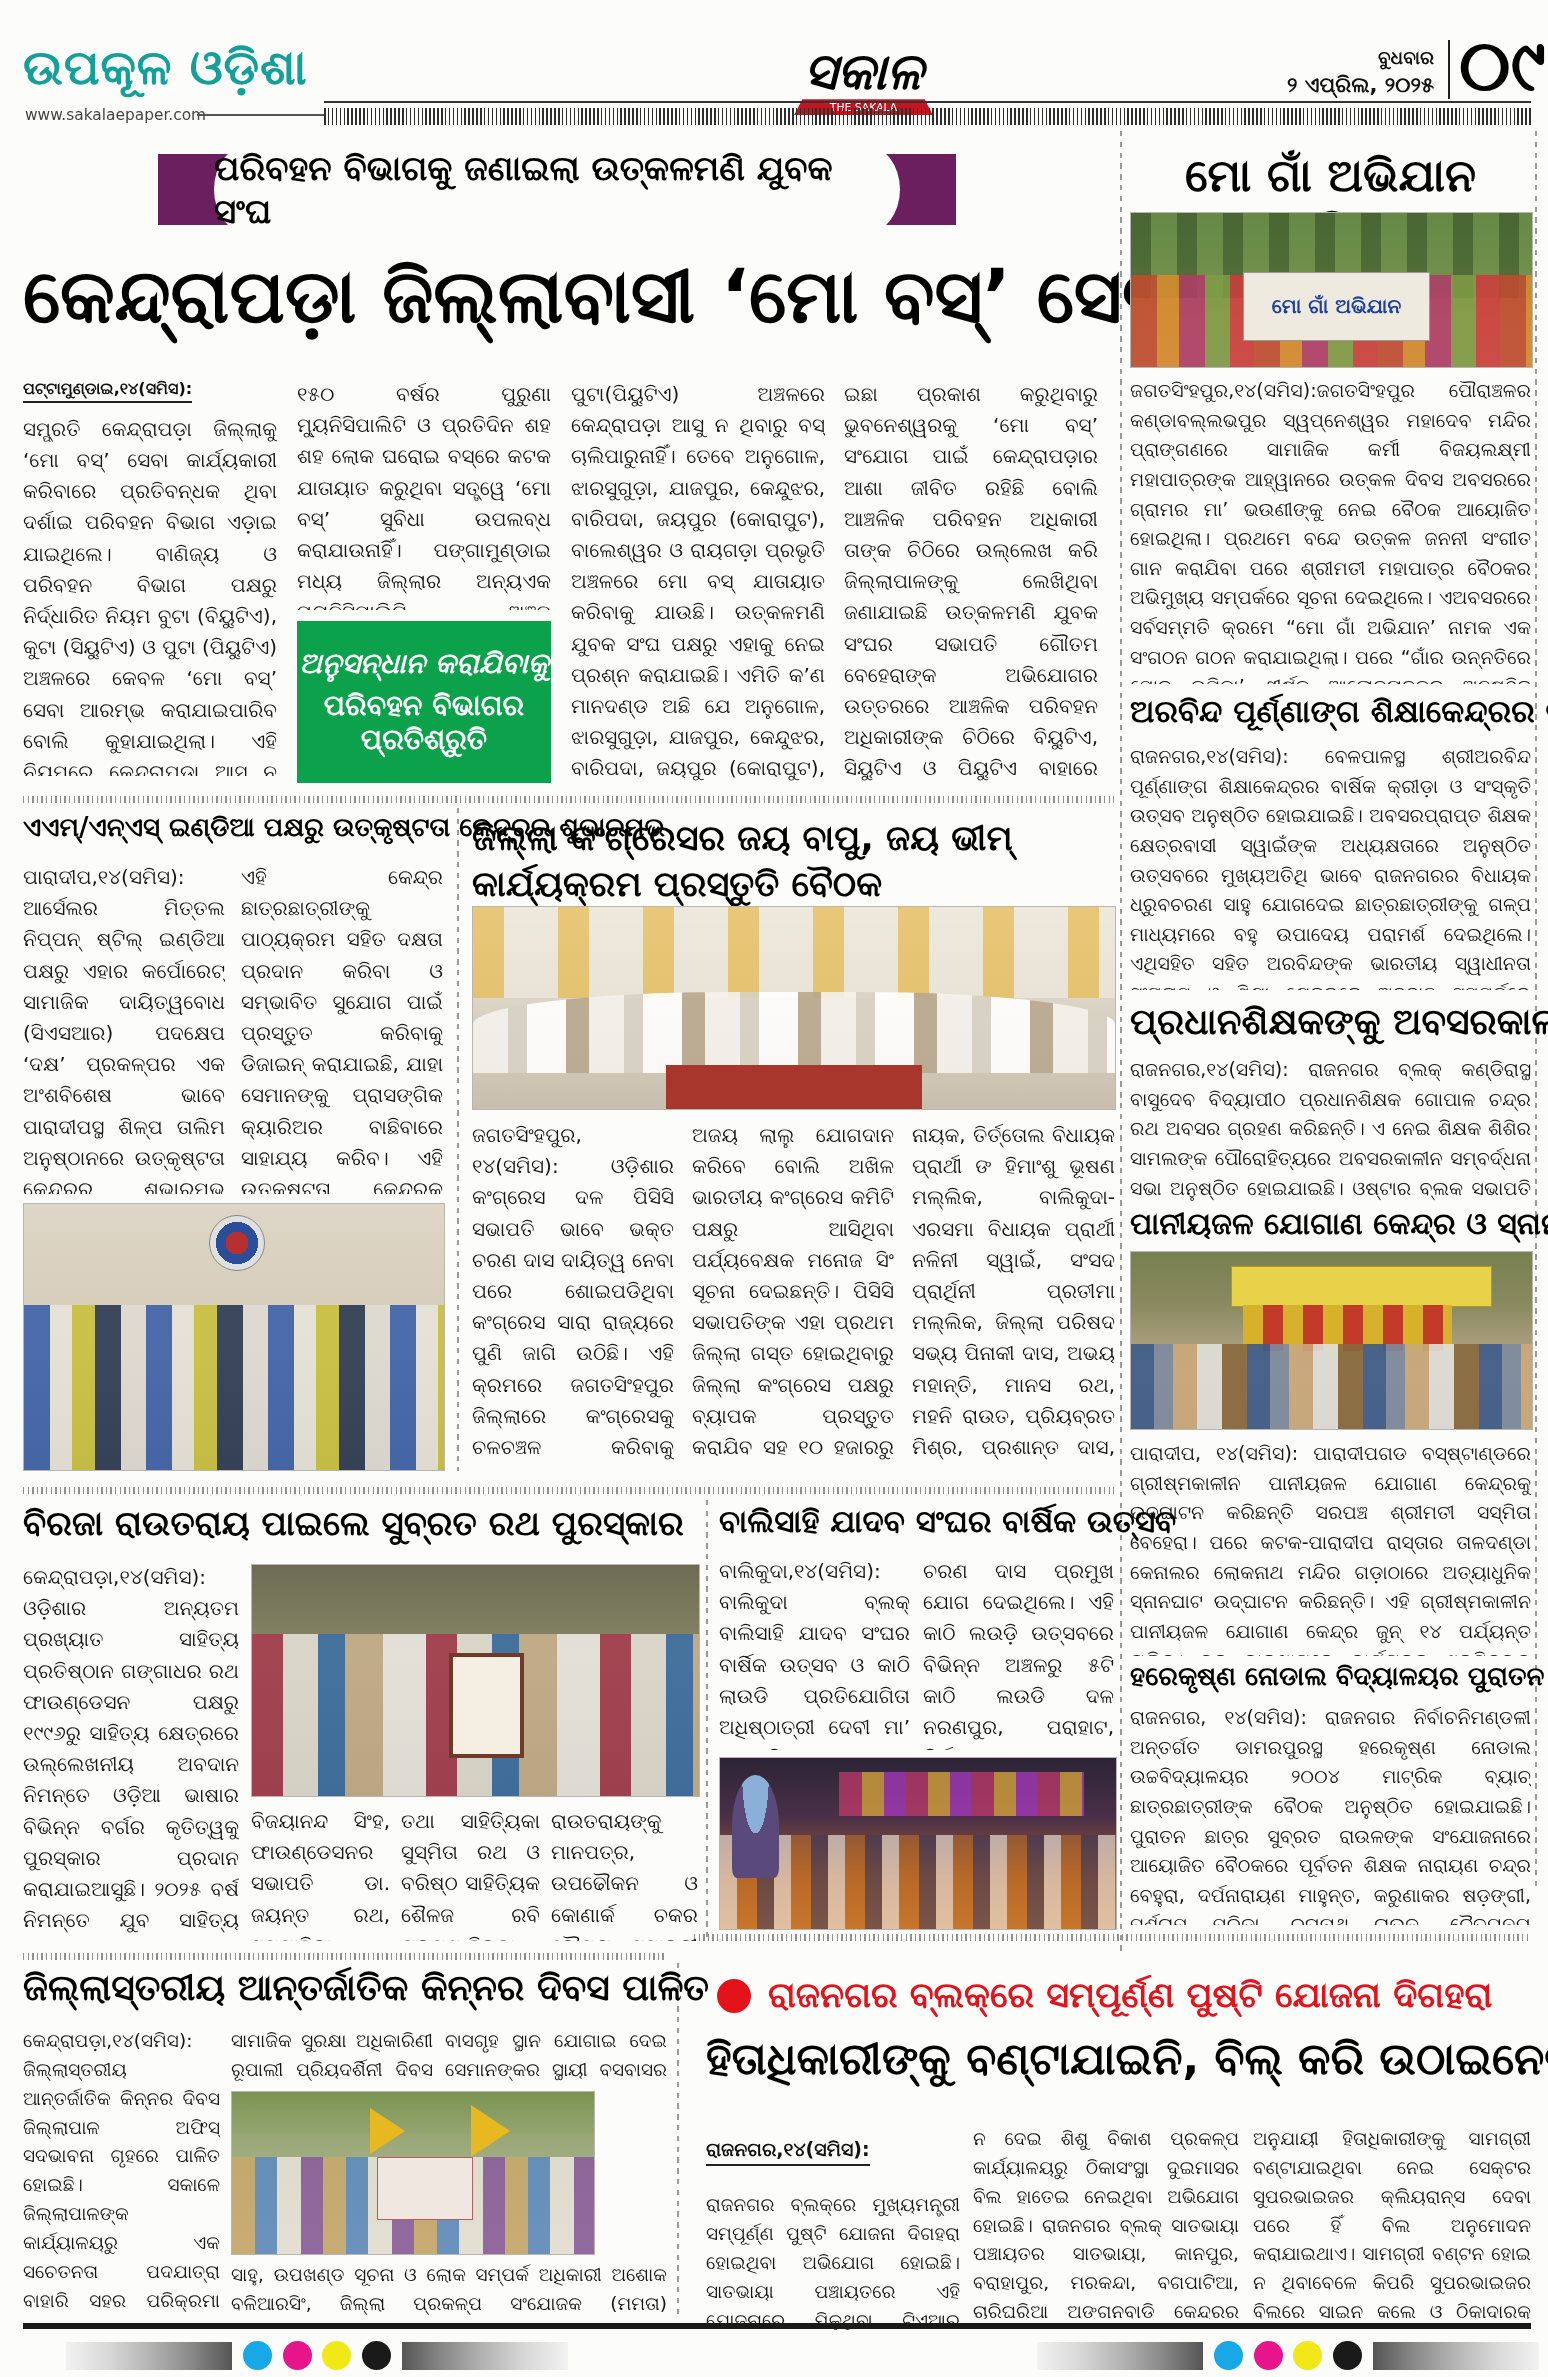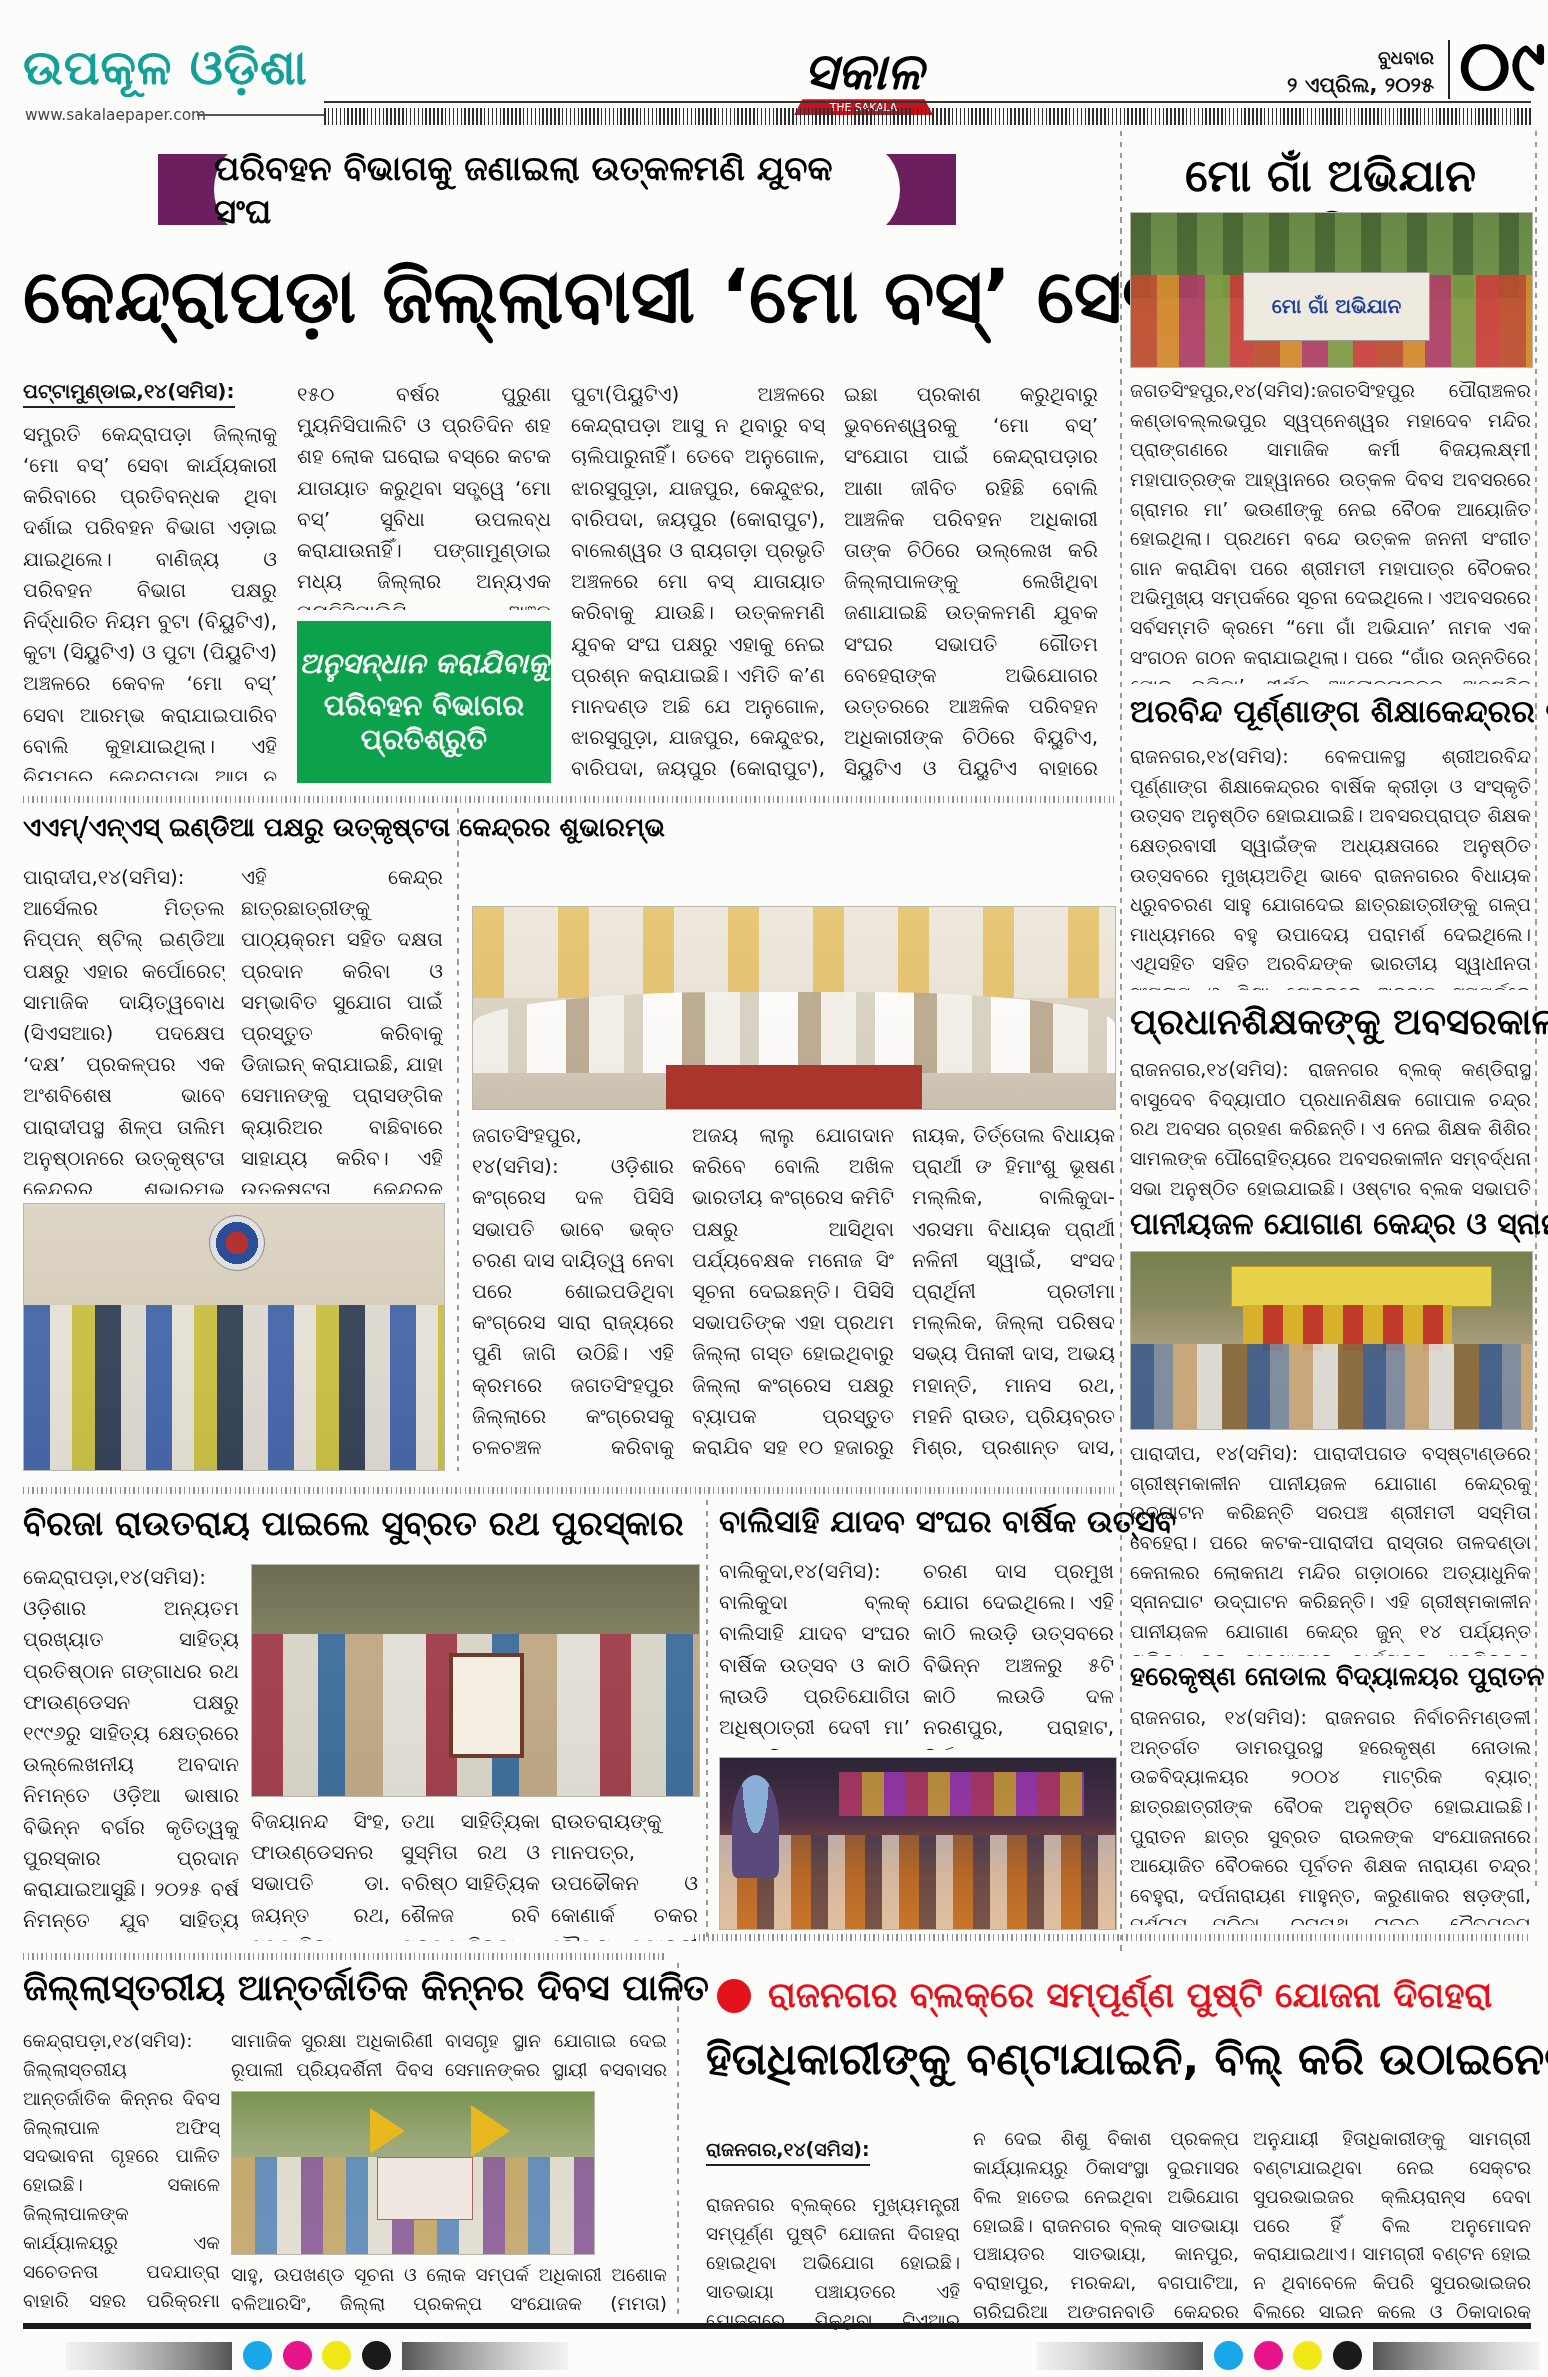--- a/index.html
+++ b/index.html
@@ -50,21 +50,21 @@
 
   <div class="kicker-band" style="left:158px;top:154px;width:798px;height:71px;">
     <div class="kicker-white">
       <span class="headline" style="font-size:34px;">ପରିବହନ ବିଭାଗକୁ ଜଣାଇଲା ଉତ୍କଳମଣି ଯୁବକ ସଂଘ</span>
     </div>
   </div>
 
   <div class="abs headline" style="left:23px;top:241px;width:1091px;font-size:74px;line-height:1.5;white-space:nowrap;">କେନ୍ଦ୍ରାପଡ଼ା ଜିଲ୍ଲାବାସୀ ‘ମୋ ବସ୍’ ସେବାରୁ ବଞ୍ଚିତ</div>
 
   <div class="abs" style="left:23px;top:379px;width:254px;height:409px;">
-    <div class="dateline" style="font-size:20px;margin-bottom:10.8px;"><span class="dl-underline">ପଟ୍ଟାମୁଣ୍ଡାଇ,୧୪(ସମିସ):</span></div>
+    <div class="dateline" style="font-size:16px;margin-bottom:10.8px;"><span class="dl-underline">ପଟ୍ଟାମୁଣ୍ଡାଇ,୧୪(ସମିସ):</span></div>
     <div class="body-text" style="height:362px;">ସମ୍ପ୍ରତି କେନ୍ଦ୍ରାପଡ଼ା ଜିଲ୍ଲାକୁ ‘ମୋ ବସ୍’ ସେବା କାର୍ଯ୍ୟକାରୀ କରିବାରେ ପ୍ରତିବନ୍ଧକ ଥିବା ଦର୍ଶାଇ ପରିବହନ ବିଭାଗ ଏଡ଼ାଇ ଯାଇଥିଲେ। ବାଣିଜ୍ୟ ଓ ପରିବହନ ବିଭାଗ ପକ୍ଷରୁ ନିର୍ଦ୍ଧାରିତ ନିୟମ ବୁଟା (ବିୟୁଟିଏ), କୁଟା (ସିୟୁଟିଏ) ଓ ପୁଟା (ପିୟୁଟିଏ) ଅଞ୍ଚଳରେ କେବଳ ‘ମୋ ବସ୍’ ସେବା ଆରମ୍ଭ କରାଯାଇପାରିବ ବୋଲି କୁହାଯାଇଥିଲା। ଏହି ନିୟମରେ କେନ୍ଦ୍ରାପଡ଼ା ଆସୁ ନ ଥିବାରୁ ବସ୍ ଚାଲିପାରୁନାହିଁ ବୋଲି ବାଣିଜ୍ୟ ଓ ପରିବହନ ବିଭାଗ ନିଷ୍ପତ୍ତି ଜଣାଇ କାର୍ଯ୍ୟ ସାରିଦେଇଥିଲା। ଏହି ଘଟଣା ଜଣାପଡ଼ିବା ପରେ କେନ୍ଦ୍ରାପଡ଼ାବାସୀଙ୍କ ମଧ୍ୟରେ ତୀବ୍ର ଅସନ୍ତୋଷ ସୃଷ୍ଟି ହୋଇଥିଲା। ପଙ୍ଗାମୁଣ୍ଡାଇ ଅଞ୍ଚଳର ଅଗ୍ରଣୀ ସ୍ୱେଚ୍ଛାସେବୀ ସଂଗଠନ ଉତ୍କଳମଣି ଯୁବକ ସଂଘ ଏଥିରେ ପ୍ରତିବାଦ ଜଣାଇଥିଲା। ସଂଘର ସଭାପତି ଗୌତମ ବେହେରା ଆଞ୍ଚଳିକ ବାହିନୀ ଓ ପରିମଳ ବିଭାଗକୁ ଚିଠି ଲେଖି ଏହାର ପୁନର୍ବିଚାର ଦାବି କରିଥିଲେ। ଉତ୍କଳମଣିଯୁବକ ସଂଘ ସଭାପତି ଶ୍ରୀ ବେହେରା ଯୁକ୍ତି ଦର୍ଶାଇଥିଲେ ଯେ, କେନ୍ଦ୍ରାପଡ଼ା ରାଜ୍ୟର</div>
   </div>
   <div class="abs" style="left:297px;top:379px;width:254px;height:409px;">
     <div class="body-text" style="height:231px;">୧୫୦ ବର୍ଷର ପୁରୁଣା ମ୍ୟୁନିସିପାଲିଟି ଓ ପ୍ରତିଦିନ ଶହ ଶହ ଲୋକ ଘରୋଇ ବସ୍‌ରେ କଟକ ଯାତାୟାତ କରୁଥିବା ସତ୍ତ୍ୱେ ‘ମୋ ବସ୍’ ସୁବିଧା ଉପଲବ୍ଧ କରାଯାଉନାହିଁ। ପଙ୍ଗାମୁଣ୍ଡାଇ ମଧ୍ୟ ଜିଲ୍ଲାର ଅନ୍ୟଏକ ମ୍ୟୁନିସିପାଲିଟି ଅଞ୍ଚଳ ହୋଇଥିବାରୁ ଏଠାରୁ ମୋ ବସ୍ କେନ୍ଦ୍ରାପଡ଼ା</div>
     <div class="greenbox" style="width:254px;height:162px;margin-top:10.8px;">
       <div style="font-size:28.5px;font-style:italic;">ଅନୁସନ୍ଧାନ କରାଯିବାକୁ</div>
       <div style="font-size:28.5px;">ପରିବହନ ବିଭାଗର ପ୍ରତିଶ୍ରୁତି</div>
     </div>
   </div>
   <div class="abs" style="left:571px;top:379px;width:254px;height:409px;">
@@ -113,20 +113,21 @@
   <div class="abs body-text" style="left:1130px;top:1703px;width:401px;height:222px;font-size:19px;">ରାଜନଗର, ୧୪(ସମିସ): ରାଜନଗର ନିର୍ବାଚନିମଣ୍ଡଳୀ ଅନ୍ତର୍ଗତ ଡାମରପୁରସ୍ଥ ହରେକୃଷ୍ଣ ନୋଡାଲ ଉଚ୍ଚବିଦ୍ୟାଳୟର ୨୦୦୪ ମାଟ୍ରିକ ବ୍ୟାଚ୍ ଛାତ୍ରଛାତ୍ରୀଙ୍କ ବୈଠକ ଅନୁଷ୍ଠିତ ହୋଇଯାଇଛି। ପୁରାତନ ଛାତ୍ର ସୁବ୍ରତ ରାଉଳଙ୍କ ସଂଯୋଜନାରେ ଆୟୋଜିତ ବୈଠକରେ ପୂର୍ବତନ ଶିକ୍ଷକ ନାରାୟଣ ଚନ୍ଦ୍ର ବେହୁରା, ଦର୍ପନାରାୟଣ ମାହୁନ୍ତ, କରୁଣାକର ଷଡ଼ଙ୍ଗୀ, ପର୍ଶୁରାମ ପରିଡ଼ା, ରଘୁନାଥ ରାଉଳ, ଚୈତ୍ୟନ୍ୟ ବାରିକଙ୍କୁ ପୁରାତନ ଛାତ୍ରଛାତ୍ରୀ ସମ୍ବର୍ଦ୍ଧିତ କରିଥିଲେ। ପୁରାତନ ଛାତ୍ରଛାତ୍ରୀ ପ୍ରକାଶ ନାୟକ, ବିଚିତ୍ର ମଲିକ, ରଞ୍ଜିତ ପରିଡ଼ା, ବିଶ୍ୱଜିତ ପରିଡ଼ା, ଶ୍ରୀକାନ୍ତ ମଲିକ, ପ୍ରଶାନ୍ତ ମଲିକ, ଆଲୋକ ରାୟ, ଜୟ କିଶୋର ସେନ, ଅରୁପାନନ୍ଦ ଦାସ, ସୁବ୍ରତ ଦାସ, ରମେଶ ସାହୁ, କୁଳମଣି ରାଉତ, ଲକ୍ଷ୍ମୀପ୍ରିୟା ଦାସ, ପ୍ରତୀମା ବାଇ, ଭାଗ୍ୟବତୀ ରାଉଳ, ସନ୍ଧ୍ୟାରାଣୀ ପରିଡା ପ୍ରମୁଖ ଯୋଗ ଦେଇଥିଲେ।</div>
 
   <div class="abs headline" style="left:23px;top:811px;width:424px;font-size:26px;white-space:nowrap;">ଏଏମ୍/ଏନ୍ଏସ୍ ଇଣ୍ଡିଆ ପକ୍ଷରୁ ଉତ୍କୃଷ୍ଟତା କେନ୍ଦ୍ରର ଶୁଭାରମ୍ଭ</div>
   <div class="abs body-text" style="left:23px;top:862px;width:202px;height:332px;">ପାରାଦୀପ,୧୪(ସମିସ): ଆର୍ସେଲର ମିତ୍ତଲ ନିପ୍ପନ୍ ଷ୍ଟିଲ୍ ଇଣ୍ଡିଆ ପକ୍ଷରୁ ଏହାର କର୍ପୋରେଟ୍ ସାମାଜିକ ଦାୟିତ୍ୱବୋଧ (ସିଏସଆର) ପଦକ୍ଷେପ ‘ଦକ୍ଷ’ ପ୍ରକଳ୍ପର ଏକ ଅଂଶବିଶେଷ ଭାବେ ପାରାଦୀପସ୍ଥ ଶିଳ୍ପ ତାଲିମ ଅନୁଷ୍ଠାନରେ ଉତ୍କୃଷ୍ଟତା କେନ୍ଦ୍ରର ଶୁଭାରମ୍ଭ କରାଯାଇଛି। ରେସିଡେନ୍ସିଆଲ ଓ୍ୱାରିଙ୍ଗ, ବେସିକ ଅଟୋମେସନ ଓ ଇଣ୍ଡଷ୍ଟ୍ରିଆଲ ଓ୍ୱାରିଙ୍ଗ ଉପରେ କେନ୍ଦ୍ରିତ ସ୍ୱତନ୍ତ୍ର ପ୍ରୟୋଗଶାଳା ପ୍ରତିଷ୍ଠା କରି ବିଲଡିଂ ଓ ମାନୁଫାକଚରିଂ କ୍ଷେତ୍ରରେ ଦକ୍ଷତା ସମ୍ପର୍କିତ ଅଭାବକୁ ପୂରଣ କରିବା ସ୍ୱାଇଡର ଇଲେକଟ୍ରିକ ଇଣ୍ଡିଆ ସହଭାଗିତାରେ ଗଠିତ ଏହି କେନ୍ଦ୍ରର ଲକ୍ଷ୍ୟ। ଏହି ସୁବିଧା ଛାତ୍ରଛାତ୍ରୀଙ୍କୁ ବିଲଡିଂ ଅଟୋମେସନ ଓ ଇଣ୍ଡଷ୍ଟ୍ରିଆଲ ମାନୁଫାକଚରିଂ କ୍ଷେତ୍ରରେ ଅତ୍ୟାବଶ୍ୟକ ଦକ୍ଷତାରେ ପରିପୂର୍ଣ୍ଣ କରିବା ପାଇଁ ଡିଜାଇନ୍ କରାଯାଇଛି। ଯାହା ଜାତୀୟ ଓ ଆନ୍ତର୍ଜାତିକ ସ୍ତରରେ</div>
   <div class="abs body-text" style="left:241px;top:862px;width:202px;height:332px;">ଏହି କେନ୍ଦ୍ର ଛାତ୍ରଛାତ୍ରୀଙ୍କୁ ପାଠ୍ୟକ୍ରମ ସହିତ ଦକ୍ଷତା ପ୍ରଦାନ କରିବା ଓ ସମ୍ଭାବିତ ସୁଯୋଗ ପାଇଁ ପ୍ରସ୍ତୁତ କରିବାକୁ ଡିଜାଇନ୍ କରାଯାଇଛି, ଯାହା ସେମାନଙ୍କୁ ପ୍ରାସଙ୍ଗିକ କ୍ୟାରିଅର ବାଛିବାରେ ସାହାଯ୍ୟ କରିବ। ଏହି ଉତ୍କୃଷ୍ଟତା କେନ୍ଦ୍ରକୁ ଏଏମ୍/ଏନ୍ଏସ୍ ଇଣ୍ଡିଆ ଓଡ଼ିଶା ଅପରେସନ୍ସର କାର୍ଯ୍ୟନିର୍ବାହୀ ନିର୍ଦ୍ଦେଶକ ସୁରେଶା ଜି ଉଦଘାଟନ କରିଥିଲେ। ପାରାଦୀପ ଆଇଟିଆଇର ପ୍ରିନ୍ସିପାଲ ଆରଏନ ସାହୁ, ଜଗତସିଂହପୁର ସରକାରୀ ପଲିଟେକ୍ନିକର ଅଧ୍ୟକ୍ଷ କଳ୍ପନା ପାଣିଗ୍ରାହୀ, କେନ୍ଦ୍ରାପଡ଼ାର ପଙ୍ଗାମୁଣ୍ଡାଇଠାରେ ଅବସ୍ଥିତ ଷ୍ଟେଟ୍ ଇନଷ୍ଟିଚ୍ୟୁଟ୍ ଅଫ୍ ପ୍ଲମ୍ବିଂ ଟେକ୍ନୋଲୋଜିର ଅଧ୍ୟକ୍ଷ ଲକ୍ଷ୍ମୀକାନ୍ତ ବିଶ୍ୱାଳ, ଜଗତସିଂହପୁର ଜିଲ୍ଲା ନିଯୁକ୍ତି ଅଧିକାରୀ ଧର୍ମେନ୍ଦ୍ର ବେହେରା ଓ ଏଏମ୍/ଏନ୍ଏସ୍ ଇଣ୍ଡିଆ ସିଏସଆର ମୁଖ୍ୟ ଡକ୍ଟର ବିକାଶ ଯାଦଭେନ୍ଦୁ ଉପସ୍ଥିତ ଥିଲେ।</div>
   <div class="photo" style="left:23px;top:1203px;width:420px;height:266px;background:linear-gradient(180deg,#ded6c6 0%,#d4cbb8 55%,#9c9484 100%);">
     <div class="abs" style="left:44%;top:4%;width:54px;height:54px;border-radius:50%;background:radial-gradient(circle,#b53030 0 30%,#2a4e9a 30% 55%,#e0e0e0 55% 100%);border:1.5px solid #888;"></div>
     <div class="band" style="bottom:0;height:62%;background:repeating-linear-gradient(90deg,#3a5ea8 0 26px,#e8e4da 26px 48px,#c8c03a 48px 71px,#27364e 71px 97px,#e0dcd4 97px 122px);opacity:.88;"></div>
   </div>
 
+  <div class="abs headline" style="left:472px;top:816px;width:644px;font-size:35px;line-height:1.3;">ଜିଲ୍ଲା କଂଗ୍ରେସର ଜୟ ବାପୁ, ଜୟ ଭୀମ୍ କାର୍ଯ୍ୟକ୍ରମ ପ୍ରସ୍ତୁତି ବୈଠକ</div>
   <div class="photo" style="left:472px;top:906px;width:642px;height:202px;background:linear-gradient(180deg,#e8e2d6 0%,#ded6c8 40%,#c9bfae 100%);">
     <div class="band" style="top:0;height:45%;background:repeating-linear-gradient(90deg,#e8b63a 0 31px,#f2ede2 31px 85px);opacity:.6;"></div>
     <div class="band" style="bottom:18%;height:40%;background:repeating-linear-gradient(90deg,#f4f2ec 0 35px,#d8d2c4 35px 54px,#ffffff 54px 93px,#b8a88e 93px 116px);border-radius:40% 40% 0 0;opacity:.9;"></div>
     <div class="band" style="bottom:0;height:22%;left:30%;right:30%;background:#a8362c;"></div>
   </div>
   <div class="abs body-text" style="left:472px;top:1120px;width:202px;height:347px;">ଜଗତସିଂହପୁର, ୧୪(ସମିସ): ଓଡ଼ିଶାର କଂଗ୍ରେସ ଦଳ ପିସିସି ସଭାପତି ଭାବେ ଭକ୍ତ ଚରଣ ଦାସ ଦାୟିତ୍ୱ ନେବା ପରେ ଶୋଇପଡିଥିବା କଂଗ୍ରେସ ସାରା ରାଜ୍ୟରେ ପୁଣି ଜାଗି ଉଠିଛି। ଏହି କ୍ରମରେ ଜଗତସିଂହପୁର ଜିଲ୍ଲାରେ କଂଗ୍ରେସକୁ ଚଳଚଞ୍ଚଳ କରିବାକୁ ଜୋରଦାର ପ୍ରସ୍ତୁତି ଆରମ୍ଭ ହୋଇଛି। ଜଗତସିଂହପୁରସ୍ଥ ଏକ ଘରୋଇ ମଣ୍ଡପରେ କଂଗ୍ରେସର ଜୟ ବାପୁ, ଜୟ ଭୀମ, ଜୟ ସମ୍ବିଧାନ କାର୍ଯ୍ୟକ୍ରମ ପାଇଁ ଜିଲ୍ଲା କଂଗ୍ରେସ ସଭାପତି ନଟବର ବାରିକଙ୍କ ଅଧ୍ୟକ୍ଷତାରେ ପ୍ରସ୍ତୁତି ବୈଠକ ଅନୁଷ୍ଠିତ ହୋଇଯାଇଛି। ଆଗାମୀ କାର୍ଯ୍ୟକ୍ରମରେ ପିସିସି ସଭାପତି ଭକ୍ତଚରଣ ଦାସ, ପ୍ରଭାରୀ</div>
   <div class="abs body-text" style="left:692px;top:1120px;width:202px;height:347px;">ଅଜୟ ଲାଲୁ ଯୋଗଦାନ କରିବେ ବୋଲି ଅଖିଳ ଭାରତୀୟ କଂଗ୍ରେସ କମିଟି ପକ୍ଷରୁ ଆସିଥିବା ପର୍ଯ୍ୟବେକ୍ଷକ ମନୋଜ ସିଂ ସୂଚନା ଦେଇଛନ୍ତି। ପିସିସି ସଭାପତିଙ୍କ ଏହା ପ୍ରଥମ ଜିଲ୍ଲା ଗସ୍ତ ହୋଇଥିବାରୁ ଜିଲ୍ଲା କଂଗ୍ରେସ ପକ୍ଷରୁ ବ୍ୟାପକ ପ୍ରସ୍ତୁତ କରାଯିବ ସହ ୧୦ ହଜାରରୁ ଊର୍ଦ୍ଧ୍ୱ ଜନସମାଗମ କରିବାକୁ ନିଷ୍ପତ୍ତି ହୋଇଛି। ଏହି ପ୍ରସ୍ତୁତି ବୈଠକରେ ପିସିସି ଏସସି ସେଲ୍ ସଭାପିତ ବାଙ୍କନିଧି ବେହେରା, ଏସସି ସେଲ୍ ଜାତୀୟ ସଂଯୋଜକ ମାନସ ମଲ୍ଲିକ, ଓବିସି ସେଲ୍ ଜାତୀୟ ସଂଯୋଜକ ରାଜକିଶୋର ବେହେରା, ପୂର୍ବତନ ବିଧାୟକ ଲଲାଟେନ୍ଦୁ ମହାପାତ୍ର, ପିସିସି ସଭ୍ୟ ଦେବ ପ୍ରସାଦ</div>
   <div class="abs body-text" style="left:912px;top:1120px;width:203px;height:347px;">ନାୟକ, ତିର୍ତ୍ତୋଲ ବିଧାୟକ ପ୍ରାର୍ଥୀ ଙ ହିମାଂଶୁ ଭୂଷଣ ମଲ୍ଲିକ, ବାଲିକୁଦା-ଏରସମା ବିଧାୟକ ପ୍ରାର୍ଥୀ ନଳିନୀ ସ୍ୱାଇଁ, ସଂସଦ ପ୍ରାର୍ଥିନୀ ପ୍ରତୀମା ମଲ୍ଲିକ, ଜିଲ୍ଲା ପରିଷଦ ସଭ୍ୟ ପିନାକୀ ଦାସ, ଅଭୟ ମହାନ୍ତି, ମାନସ ରଥ, ମହନି ରାଉତ, ପ୍ରିୟବ୍ରତ ମିଶ୍ର, ପ୍ରଶାନ୍ତ ଦାସ, ଆର୍ତ୍ତତ୍ରାଣ ପଣ୍ଡା, ସର୍ବେଶ୍ୱର ପଣ୍ଡା, ବେଦଦ୍ୟୁତି ପୃଷ୍ଟି, ଅକ୍ଷୟ ମହାନ୍ତି, ବିକ୍ରମ ପରିଡ଼ା, ପ୍ରମୋଦ ସାହୁ, ବିକି ଜେନା, ଅଶ୍ୱନୀ ସ୍ୱାଇଁ, ବଲ୍ଲଭାନନ୍ଦ ସ୍ୱାଇଁ, କେଦାର ବିଶ୍ୱାଳ ପ୍ରମୁଖ ଯୋଗ ଦେଇଥିଲେ। ଶେଷରେ ନାରୀଙ୍କୁ ନ୍ୟାୟ ଦେବା ଦାବିରେ ନେତୃବୃନ୍ଦ ମହମବତି ଶୋଭାଯାତ୍ରା କରିଥିଲେ।</div>
 
   <div class="abs headline" style="left:23px;top:1502px;width:675px;font-size:34px;white-space:nowrap;">ବିରଜା ରାଉତରାୟ ପାଇଲେ ସୁବ୍ରତ ରଥ ପୁରସ୍କାର</div>

